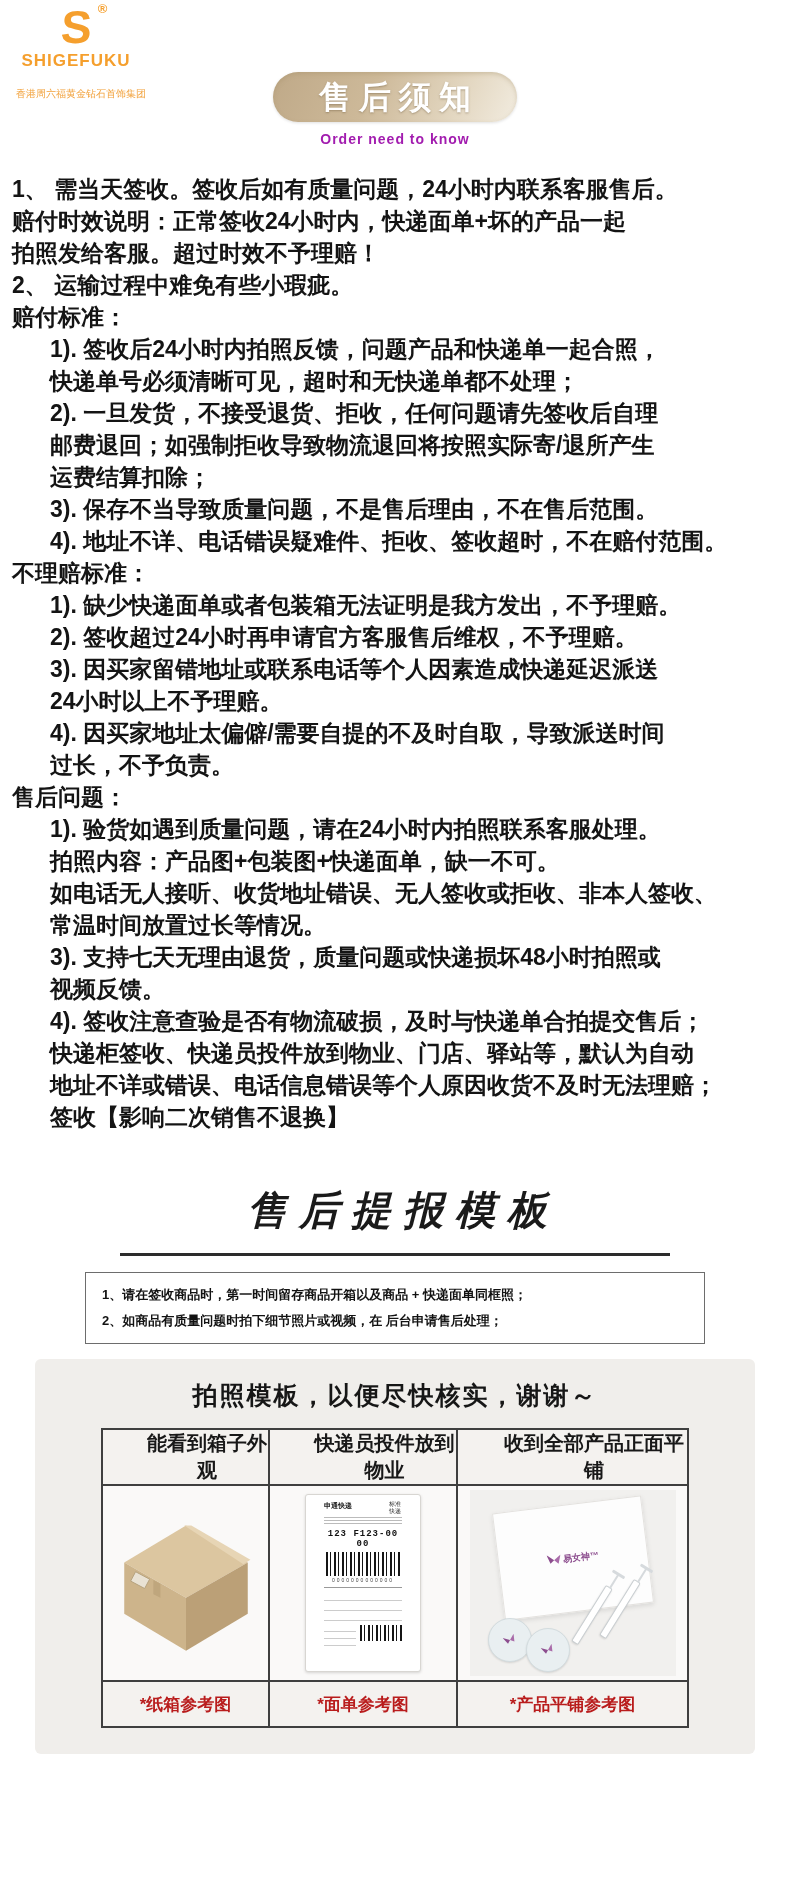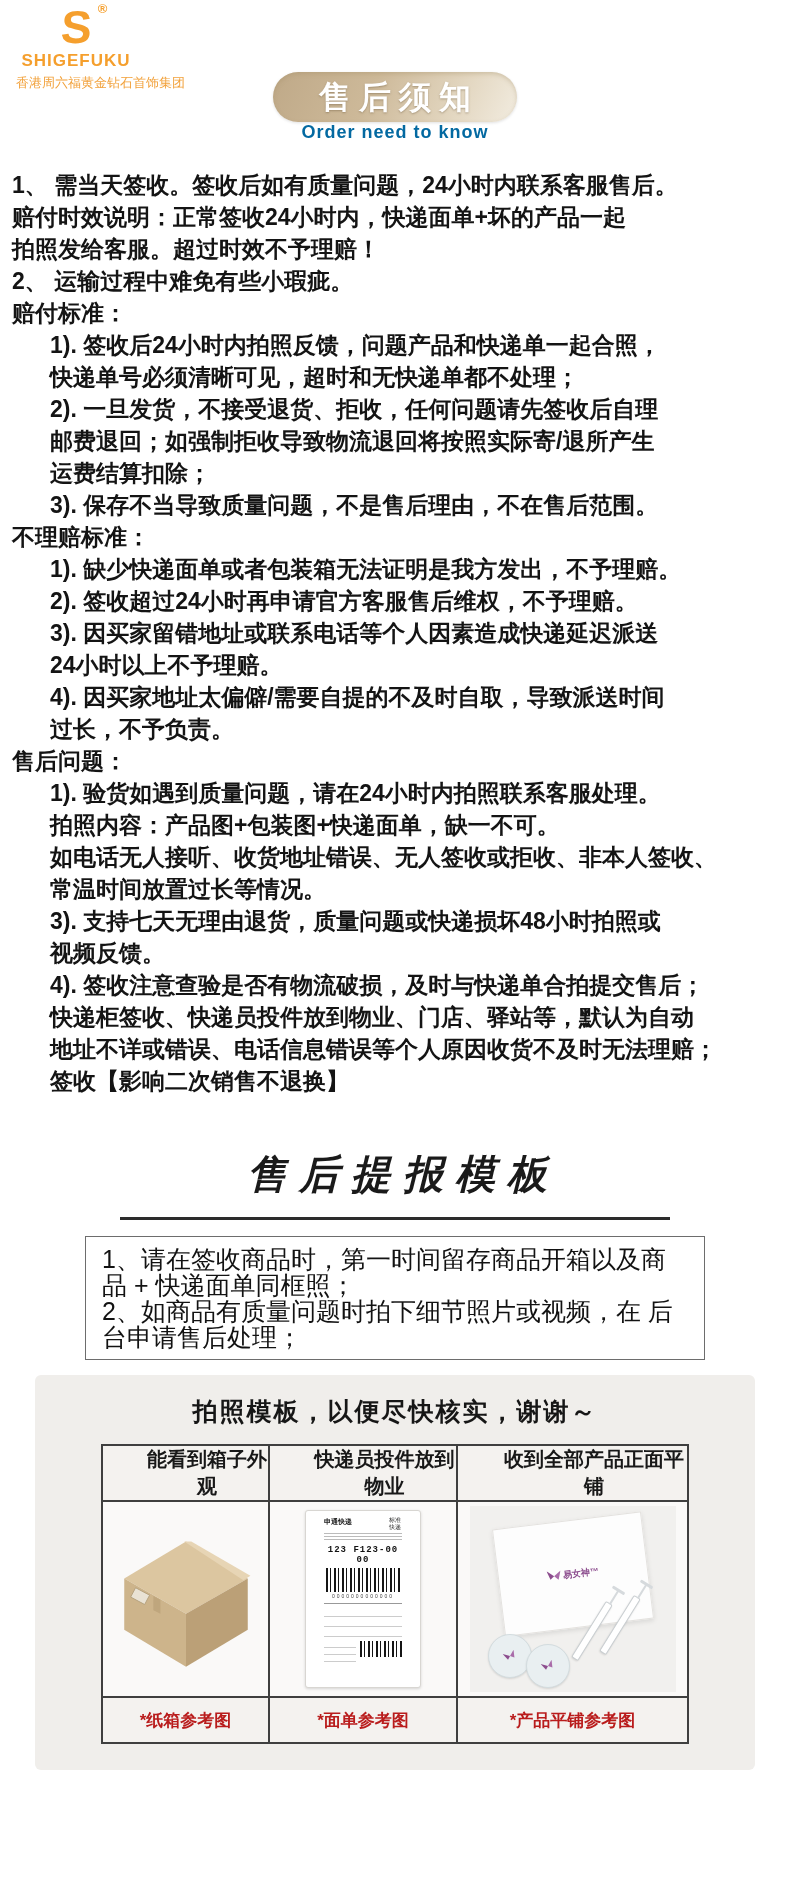--- a/index.html
+++ b/index.html
@@ -6,41 +6,41 @@
   html,body { background:#ffffff; }
   body { font-family:"Liberation Sans","DejaVu Sans",sans-serif; color:#111; }
   .page { position:relative; width:790px; min-height:1884px; margin:0 auto; background:#fff; overflow:hidden; padding-bottom:20px; }
 
   
   .brand { position:absolute; left:16px; top:4px; width:120px; text-align:center; }
   .logo-mark { position:relative; display:inline-block; line-height:1; }
   .logo-s { font-size:46px; font-weight:bold; color:#F59F2D; transform:skewX(-4deg); display:inline-block; letter-spacing:0; }
   .reg { position:absolute; right:-16px; top:-2px; font-size:13px; color:#F59F2D; font-weight:bold; }
   .logo-text { font-size:17px; font-weight:bold; color:#F59F2D; letter-spacing:1px; margin-top:1px; }
-  .logo-sub { font-size:13px; color:#F2A23C; margin-top:3px; white-space:nowrap; }
+  .logo-sub { font-size:10px; color:#F2A23C; margin-top:16px; white-space:nowrap; }
 
   
   .banner-wrap { padding-top:72px; text-align:center; }
   .banner { display:inline-block; width:244px; height:50px; line-height:50px; border-radius:26px;
             background:linear-gradient(115deg,#BFA988 0%,#CDB999 40%,#E3D7C1 75%,#F2ECE0 100%);
             box-shadow:0 2px 4px rgba(160,140,100,.35) inset, 0 1px 3px rgba(0,0,0,.12); }
   .banner span { color:#fff; font-size:32px; font-weight:bold; letter-spacing:8px; padding-left:8px; text-shadow:0 1px 2px rgba(120,100,70,.5); }
-  .banner-sub { font-size:18px; font-weight:600; color:#0369a1; letter-spacing:1px; }
+  .banner-sub { margin-top:9px; font-size:14px; font-weight:600; color:#a21caf; letter-spacing:1px; }
 
   
   .notice { margin:26px 12px 0 12px; }
   .notice-line { font-size:23px; line-height:32px; font-weight:600; color:#141414; white-space:nowrap; }
   .notice-line.sub { padding-left:38px; }
 
   
   .tpl-section { margin-top:50px; text-align:center; }
   .tpl-title { font-size:40px; font-weight:600; color:#1a1a1a; letter-spacing:12px; padding-left:16px;font-style:italic; }
   .tpl-hr { width:550px; height:3px; background:#2c2c2c; margin:15px auto 0 auto; }
   .tpl-box { width:620px; margin:16px auto 0 auto; border:1px solid #6d6d6d; padding:9px 16px; text-align:left; }
-  .tpl-item { font-size:25px; line-height:26px; font-weight:400; color:#121212; }
+  .tpl-item { font-size:13px; line-height:26px; font-weight:700; color:#121212; }
 
   
   .panel { margin:15px 35px 0 35px; background:#F0EEEB; border-radius:6px; padding:20px 30px 26px 30px; }
   .panel-title { text-align:center; font-size:25px; font-weight:bold; color:#161616; letter-spacing:2px; }
   .photo-table { width:586px; margin:16px auto 0 auto; border-collapse:collapse; table-layout:fixed; }
   .photo-table th, .photo-table td { border:2px solid #3f3f3f; }
   .photo-table th { height:54px; font-size:20px; font-weight:bold; color:#181818; background:#F4F2EF;padding-left:43px; }
   .col1{ width:167px; } .col2{ width:188px; } .col3{ width:231px; }
   .img-cell { height:196px; background:#FAF9F8; vertical-align:middle; text-align:center; padding:4px; }
   .cap-cell { height:46px; text-align:center; font-size:17px; font-weight:bold; color:#b91c1c; background:#F4F2EF; }
@@ -117,20 +117,21 @@
       <div class="notice-line sub">快递单号必须清晰可见，超时和无快递单都不处理；</div>
 
       <div class="notice-line sub">2). 一旦发货，不接受退货、拒收，任何问题请先签收后自理</div>
 
       <div class="notice-line sub">邮费退回；如强制拒收导致物流退回将按照实际寄/退所产生</div>
 
       <div class="notice-line sub">运费结算扣除；</div>
 
       <div class="notice-line sub">3). 保存不当导致质量问题，不是售后理由，不在售后范围。</div>
 
+      <div class="notice-line sub">4). 地址不详、电话错误疑难件、拒收、签收超时，不在赔付范围。</div>
 
       <div class="notice-line flush">不理赔标准：</div>
 
       <div class="notice-line sub">1). 缺少快递面单或者包装箱无法证明是我方发出，不予理赔。</div>
 
       <div class="notice-line sub">2). 签收超过24小时再申请官方客服售后维权，不予理赔。</div>
 
       <div class="notice-line sub">3). 因买家留错地址或联系电话等个人因素造成快递延迟派送</div>
 
       <div class="notice-line sub">24小时以上不予理赔。</div>

